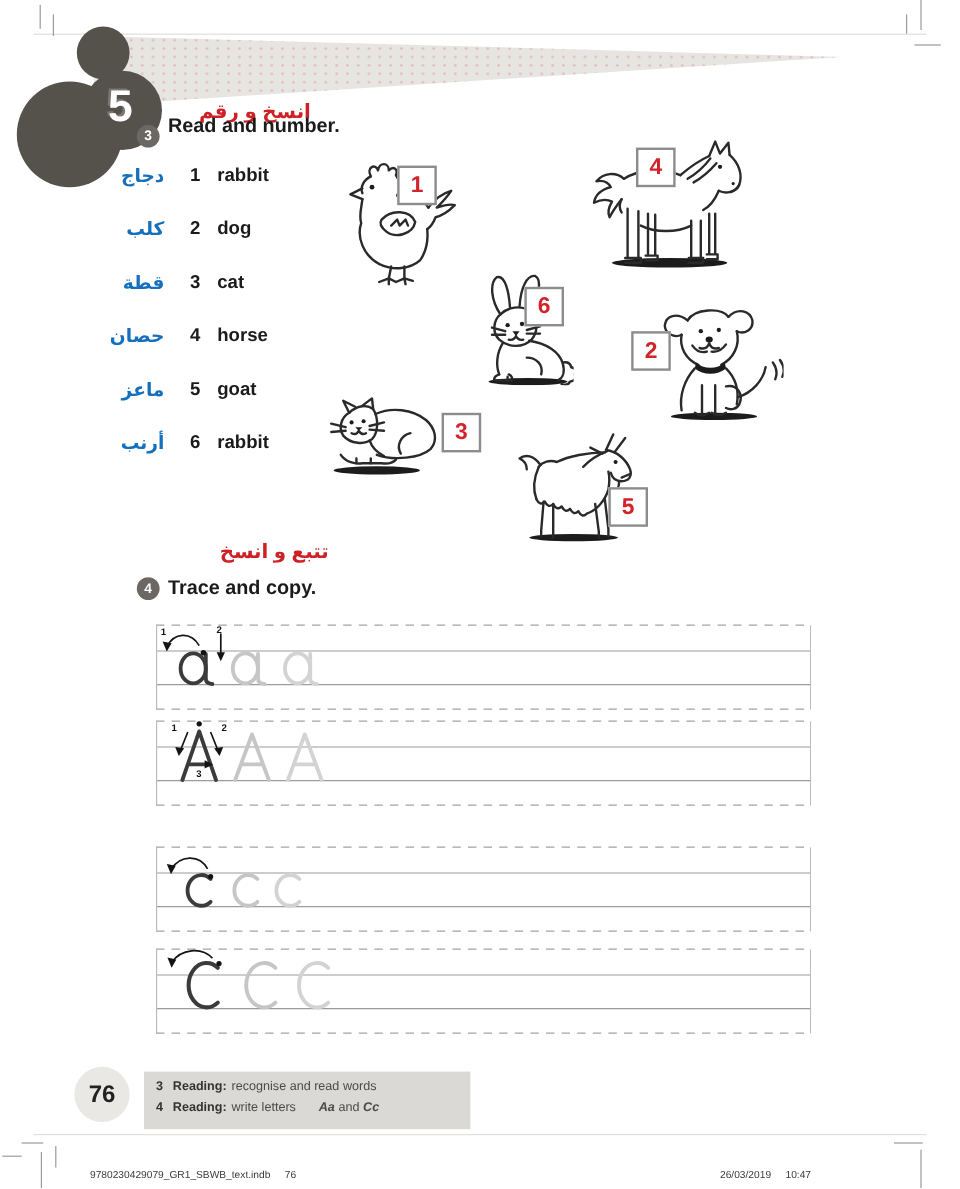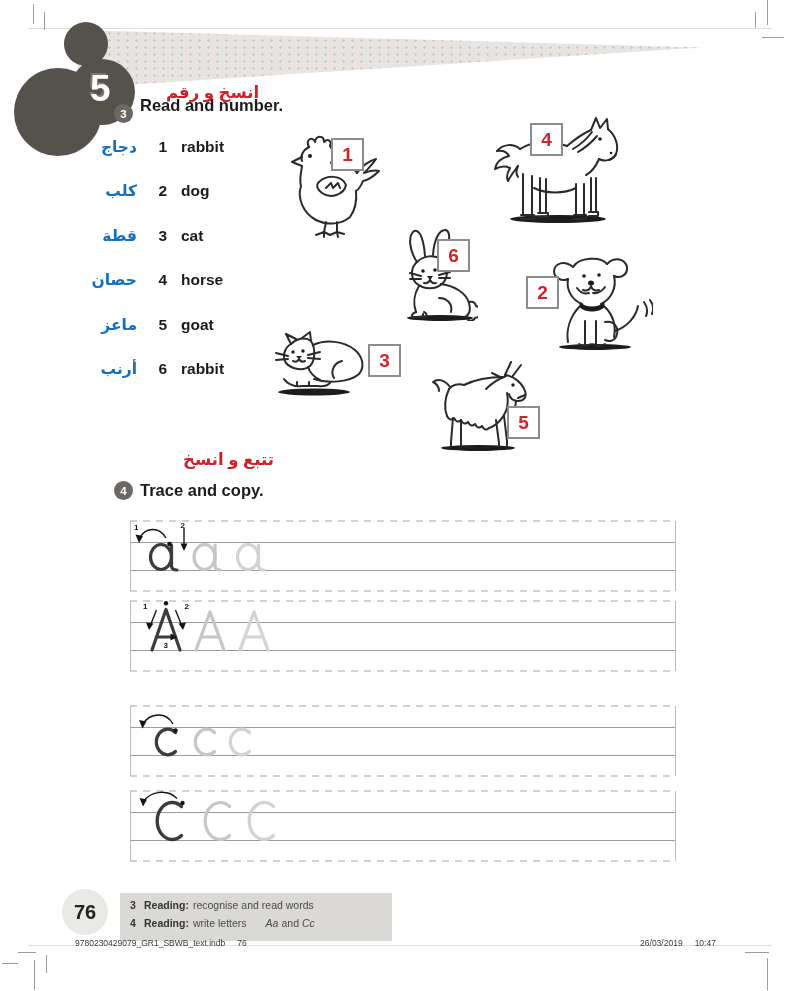--- a/index.html
+++ b/index.html
@@ -50,25 +50,25 @@
   .stroke-num{font:bold 8px "Liberation Sans",sans-serif;fill:#141414;}
   
   .pg-circle{position:absolute;left:62px;top:889px;width:46px;height:46px;border-radius:50%;
              background:#eae8e5;display:flex;align-items:center;justify-content:center;
              font-size:20px;font-weight:bold;color:#222;}
   .obj-box{position:absolute;left:120px;top:893px;width:272px;height:48px;background:#dbd9d6;
            padding:6px 10px;box-sizing:border-box;font-size:10.5px;color:#4a4a4a;}
   .obj-line{display:flex;align-items:baseline;height:18px;}
   .obj-num{font-weight:bold;color:#333;width:14px;}
   .obj-skill{font-weight:bold;color:#333;margin-right:4px;}
-  .obj-line i{margin:0 3px 0 3px;}
+  .obj-line i{margin:0 3px 0 3px;font-weight:bold;}
   .obj-line .pre{margin-right:16px;}
   
-  .imprint{position:absolute;top:938px;font-size:8.5px;color:#3a3a3a;}
-  .imprint.right{text-align:center;}
+  .imprint{position:absolute;top:974px;font-size:8.5px;color:#3a3a3a;}
+  .imprint.right{text-align:left;}
   .imprint .gap{display:inline-block;width:12px;}
 </style>
 </head>
 <body>
 
 <div class="page">
 
   <div class="trimline" style="left:28px;top:28px;width:744px;"></div>
   <div class="trimline" style="left:28px;top:945px;width:744px;"></div>
   <div class="cropv" style="left:33px;top:4px;height:20px;"></div>

